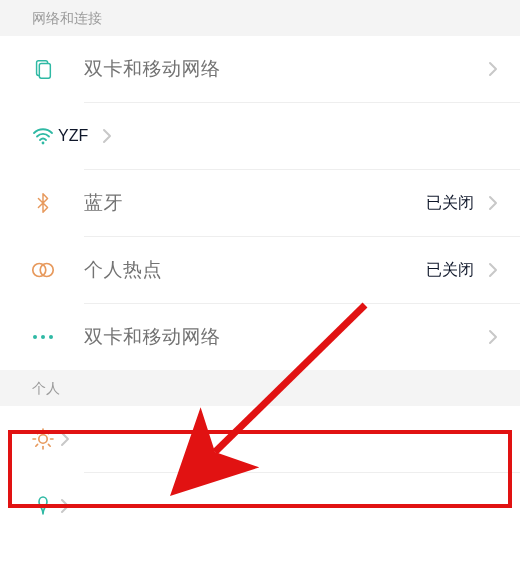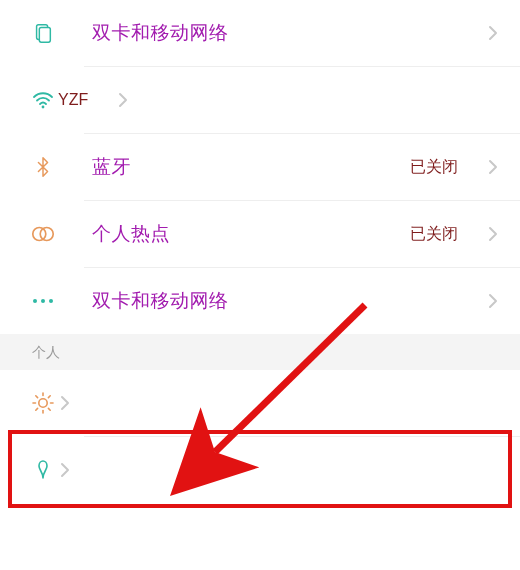--- a/index.html
+++ b/index.html
@@ -28,28 +28,28 @@
     width: 30px;
     height: 30px;
     display: flex;
     align-items: center;
     justify-content: center;
     flex: 0 0 auto;
   }
   .label {
     flex: 1 1 auto;
     font-size: 19px;
-    color: #a21caf;
-    margin-left: 34px;
+    color: #737373;
+    margin-left: 26px;
     letter-spacing: 0.5px;
   }
   .value {
     font-size: 16px;
-    color: #7f1d1d;
-    margin-right: 28px;
+    color: #0f172a;
+    margin-right: 12px;
   }
   .chevron {
     flex: 0 0 auto;
     width: 14px;
     height: 14px;
     display: flex;
     align-items: center;
     justify-content: center;
   }
   .chevron svg { stroke: #c8c8c8; }
@@ -69,20 +69,21 @@
     left: 0; top: 0;
     width: 520px; height: 570px;
     pointer-events: none;
   }
 </style>
 </head>
 <body>
 
 <div class="screen">
 
+  <div class="section-header">网络和连接</div>
 
   <div class="row">
     <span class="icon-slot">
       <svg width="22" height="22" viewBox="0 0 24 24" fill="none">
         <rect x="5" y="3" width="12" height="16" rx="2" stroke="#2fb9a4" stroke-width="1.6"></rect>
         <rect x="8" y="6" width="12" height="16" rx="2" stroke="#2fb9a4" stroke-width="1.6" fill="#fff"></rect>
       </svg>
     </span>
     <span class="label">双卡和移动网络</span>
     <span class="chevron">

